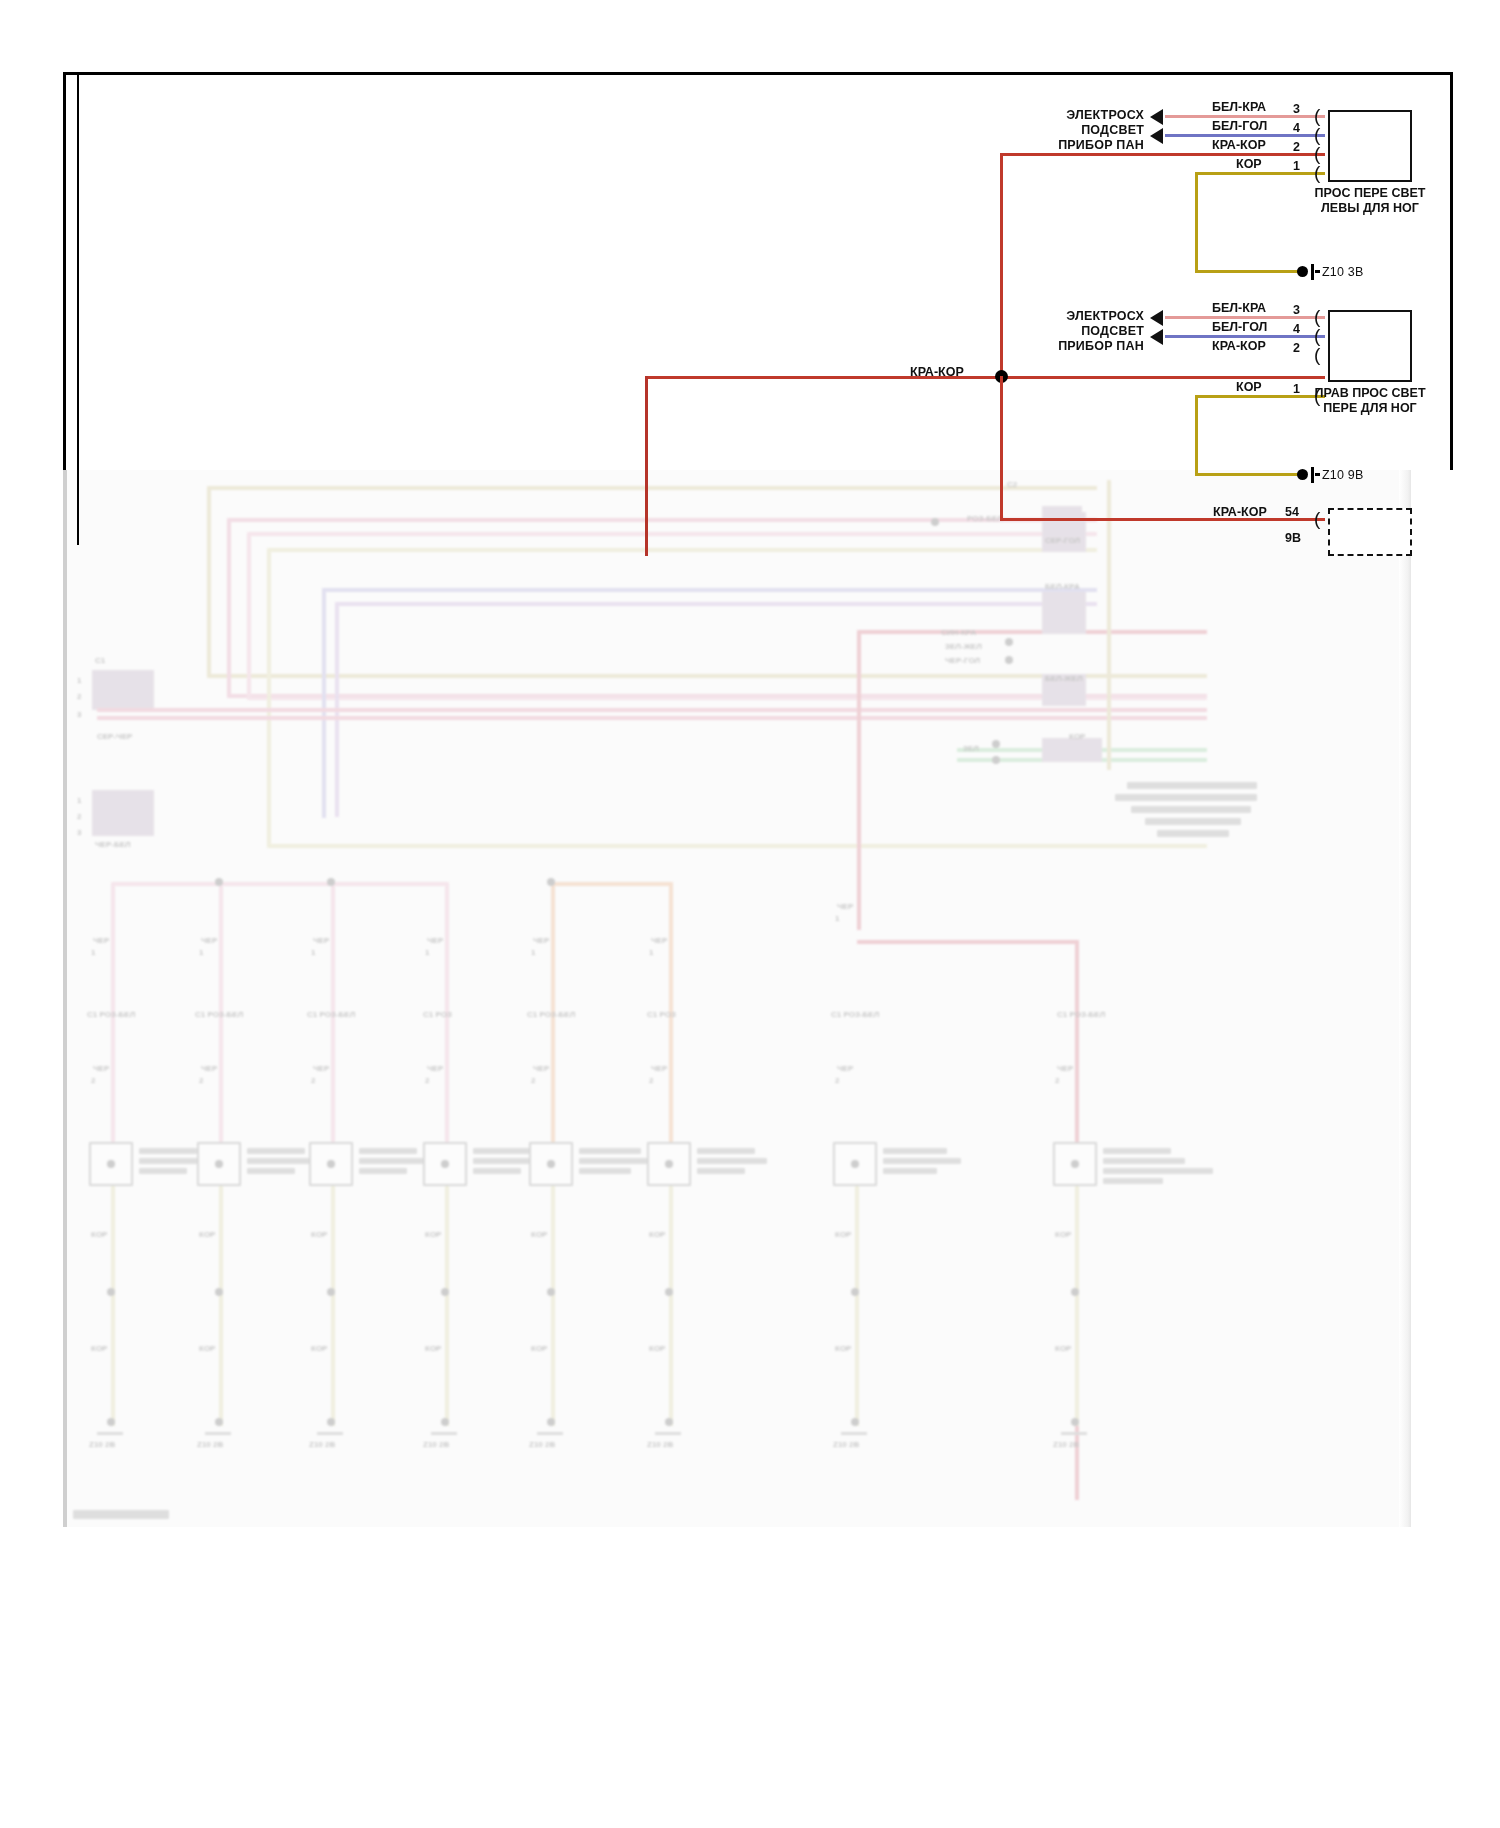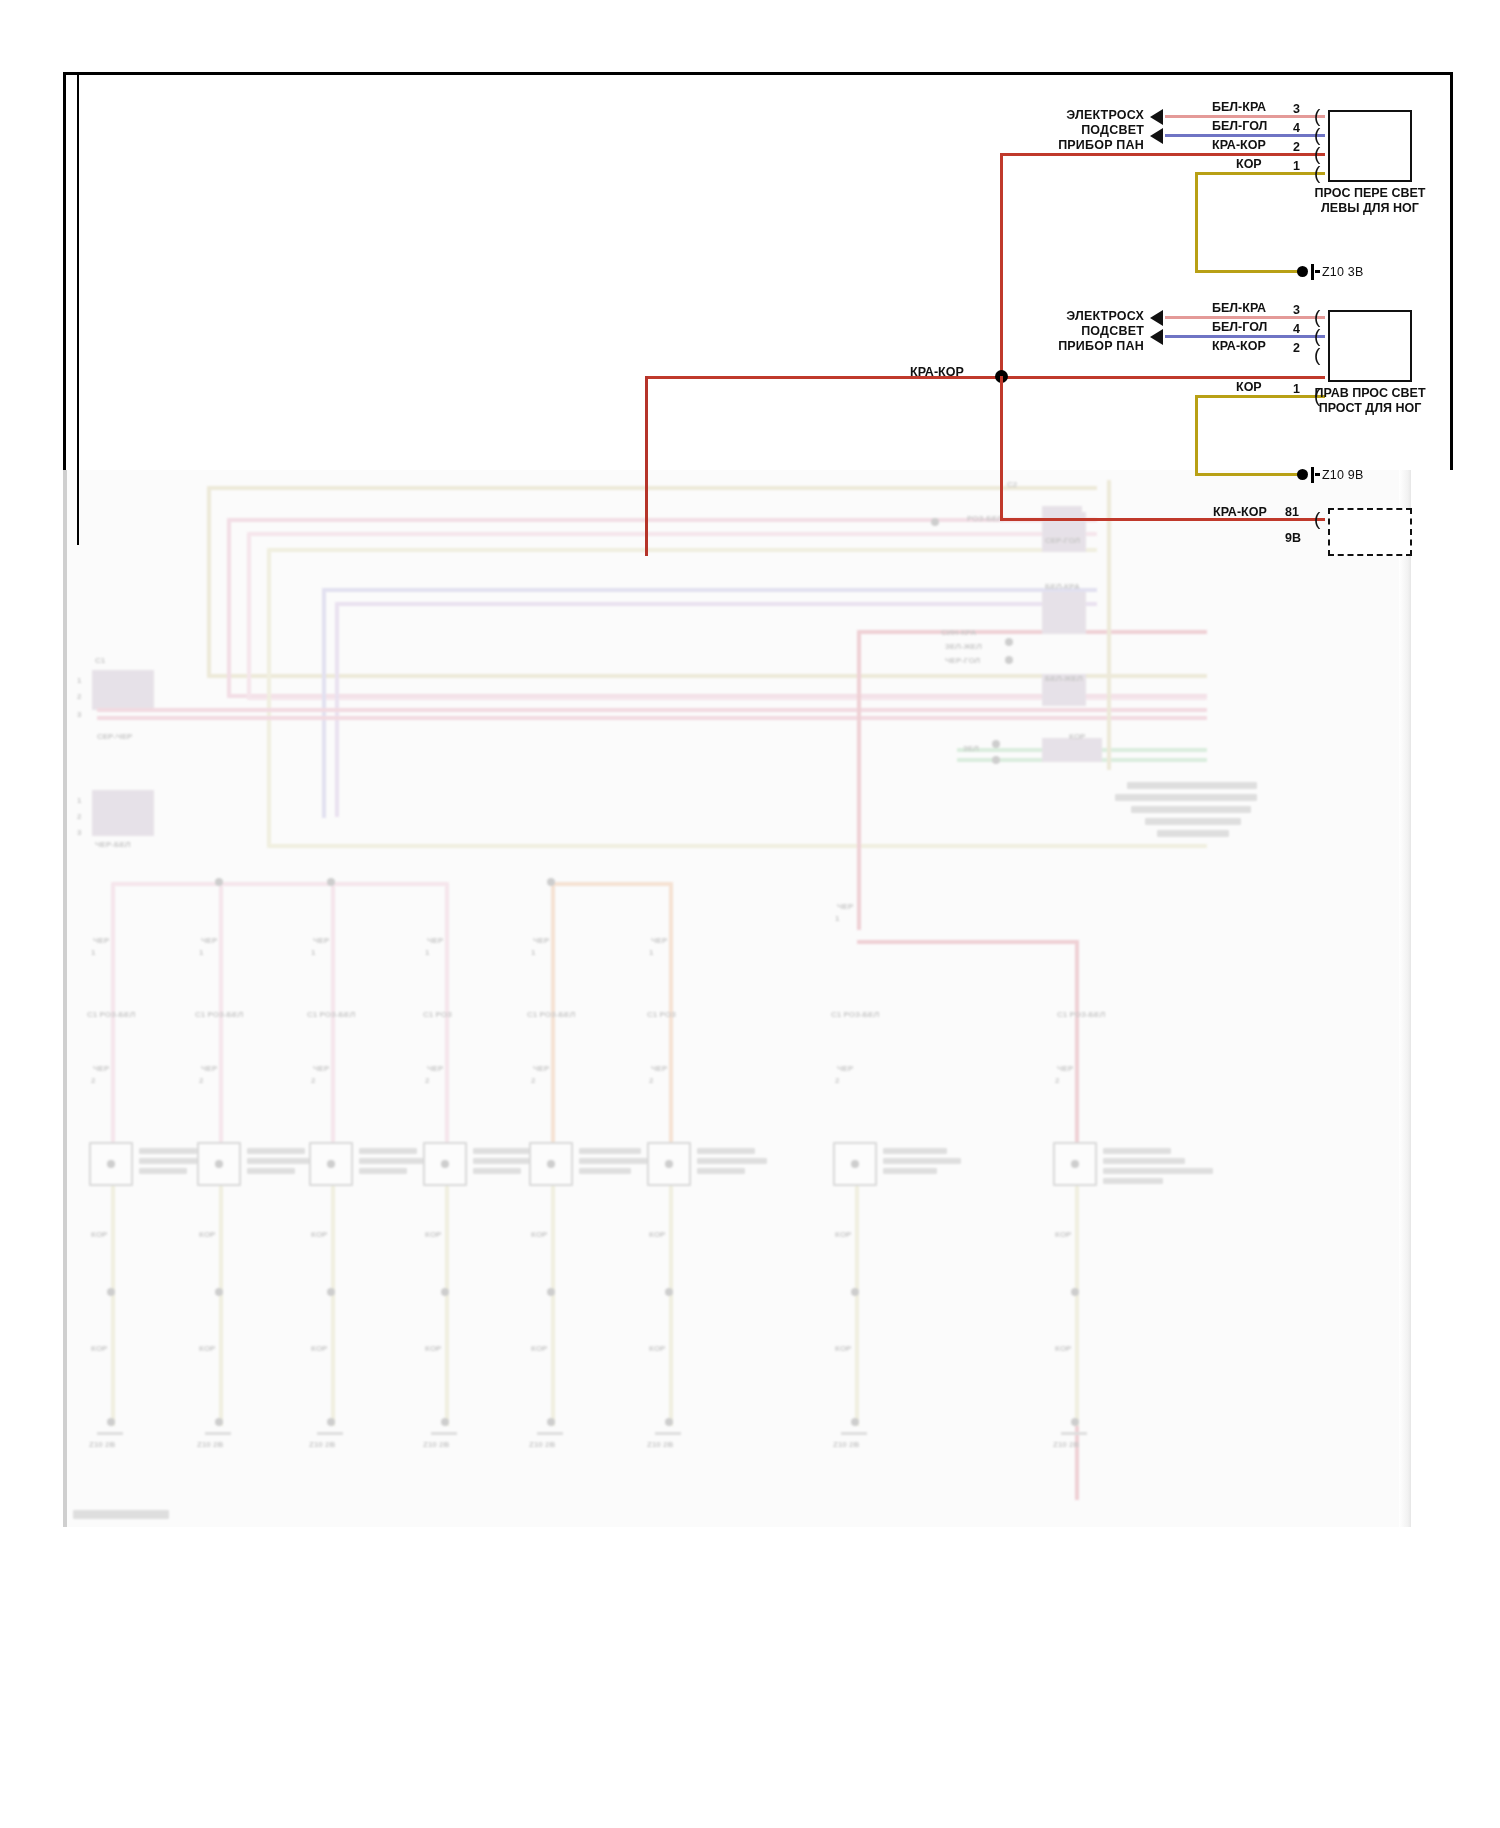--- a/index.html
+++ b/index.html
@@ -395,21 +395,21 @@
   <div class="wire-name" style="left:1236px;top:380px;">КОР</div>
 
   <div class="arrow-left" style="left:1150px;top:310px;"></div>
   <div class="arrow-left" style="left:1150px;top:329px;"></div>
   <div class="lbl lbl-b lbl-r" style="left:1038px;top:309px;width:106px;">ЭЛЕКТРОСХ</div>
   <div class="lbl lbl-b lbl-r" style="left:1038px;top:324px;width:106px;">ПОДСВЕТ</div>
   <div class="lbl lbl-b lbl-r" style="left:1038px;top:339px;width:106px;">ПРИБОР ПАН</div>
 
   <div class="conn-cap" style="left:1280px;top:386px;width:180px;">
     <span>ПРАВ ПРОС СВЕТ</span><br>
-    <span>ПРОСТ ДЛЯ НОГ</span>
+    <span>ПЕРЕ ДЛЯ НОГ</span>
   </div>
 
   <div class="w wv c-olive" style="left:1195px;top:395px;height:80px;"></div>
   <div class="w wh c-olive" style="left:1195px;top:473px;width:107px;"></div>
   <div class="gnd-dot" style="left:1297px;top:469px;"></div>
   <div class="gnd-bar" style="left:1311px;top:467px;"></div>
   <div class="gnd-tick" style="left:1315px;top:473px;"></div>
   <div class="lbl" style="left:1322px;top:468px;">Z10 9B</div>
 
   <div class="w wv c-red" style="left:1000px;top:153px;height:227px;"></div>
@@ -419,17 +419,17 @@
 
   <div class="w wv c-redbrn" style="left:645px;top:376px;height:180px;"></div>
 
   <div class="w wv c-red" style="left:1000px;top:376px;height:145px;"></div>
   <div class="w wh c-red" style="left:1000px;top:518px;width:325px;"></div>
 
   <div class="w wv" style="left:77px;top:75px;width:2px;height:470px;background:#000;"></div>
 
   <div class="conn-box dashed" style="left:1328px;top:508px;width:84px;height:48px;"></div>
   <div class="pin-brk" style="left:1314px;top:509px;">(</div>
-  <div class="pin-num" style="left:1285px;top:505px;">81</div>
+  <div class="pin-num" style="left:1285px;top:505px;">54</div>
   <div class="pin-num" style="left:1285px;top:531px;">9B</div>
   <div class="wire-name" style="left:1213px;top:505px;">КРА-КОР</div>
 
 </div>
 
 </body></html>

